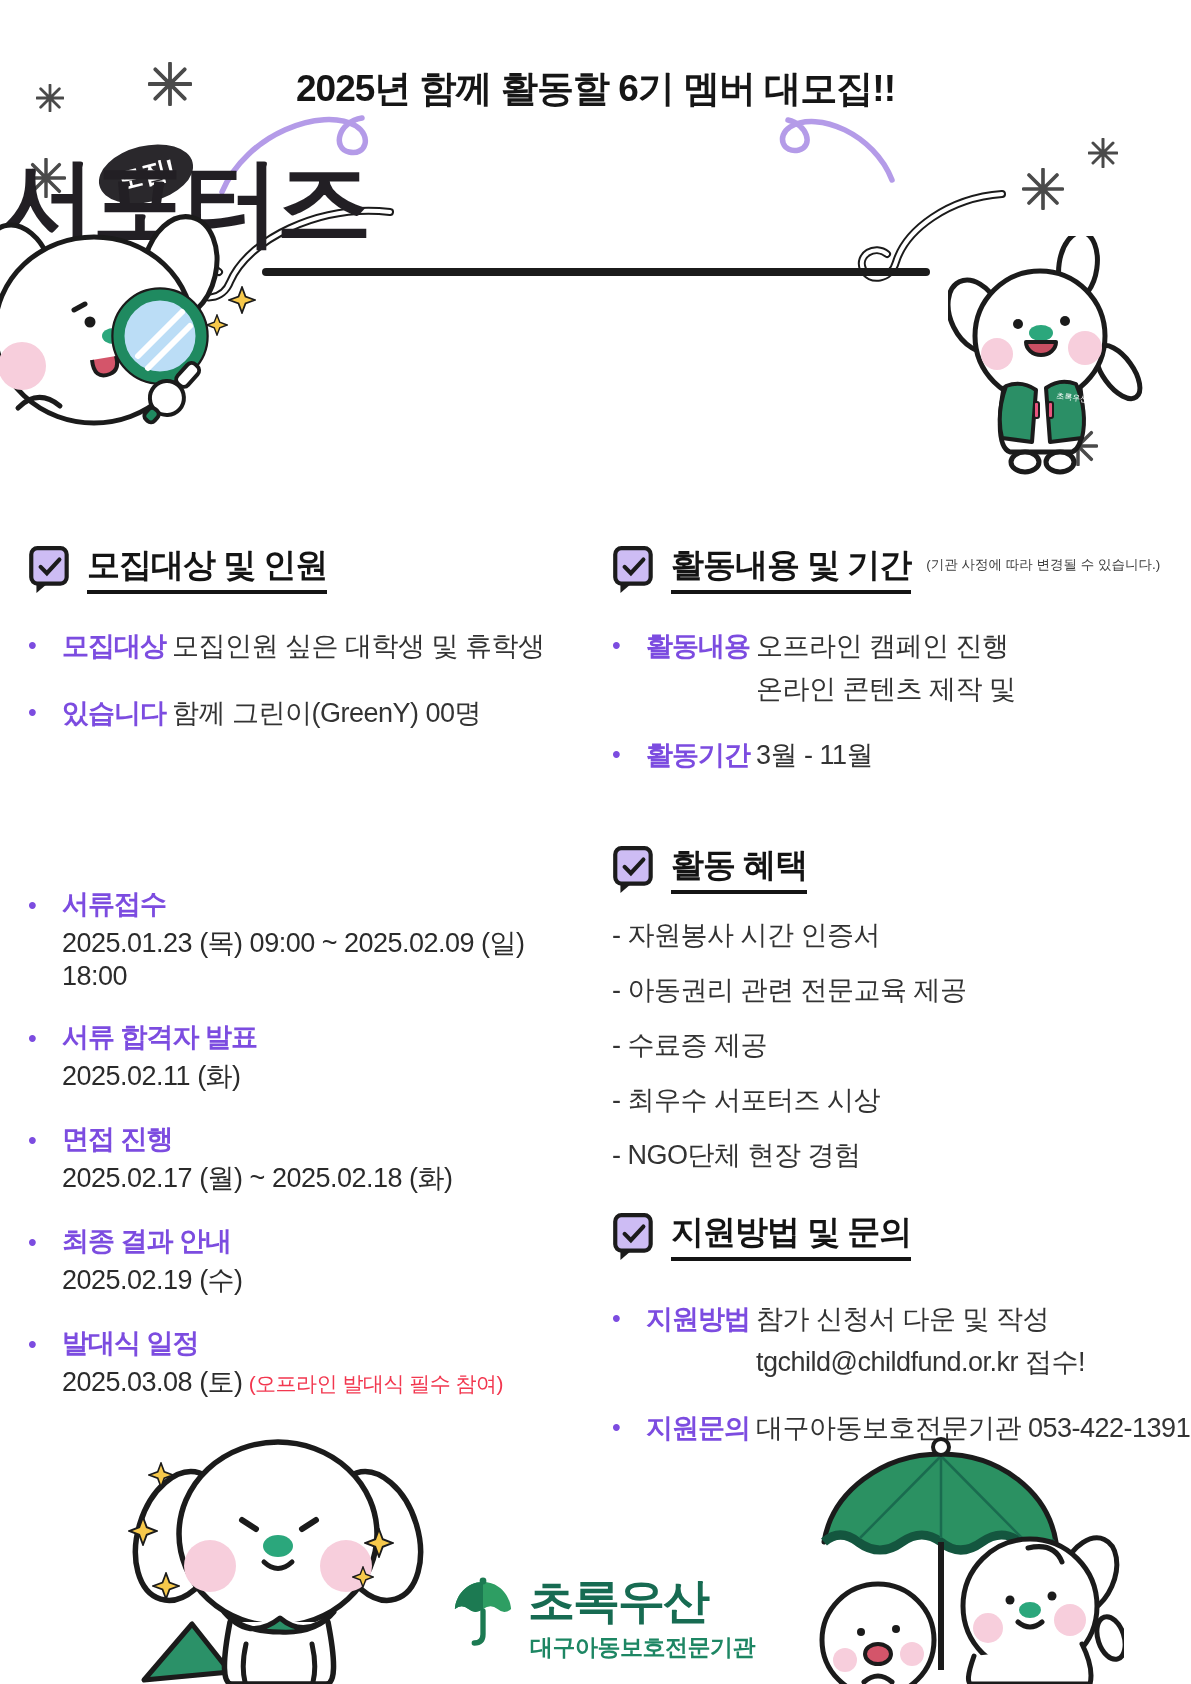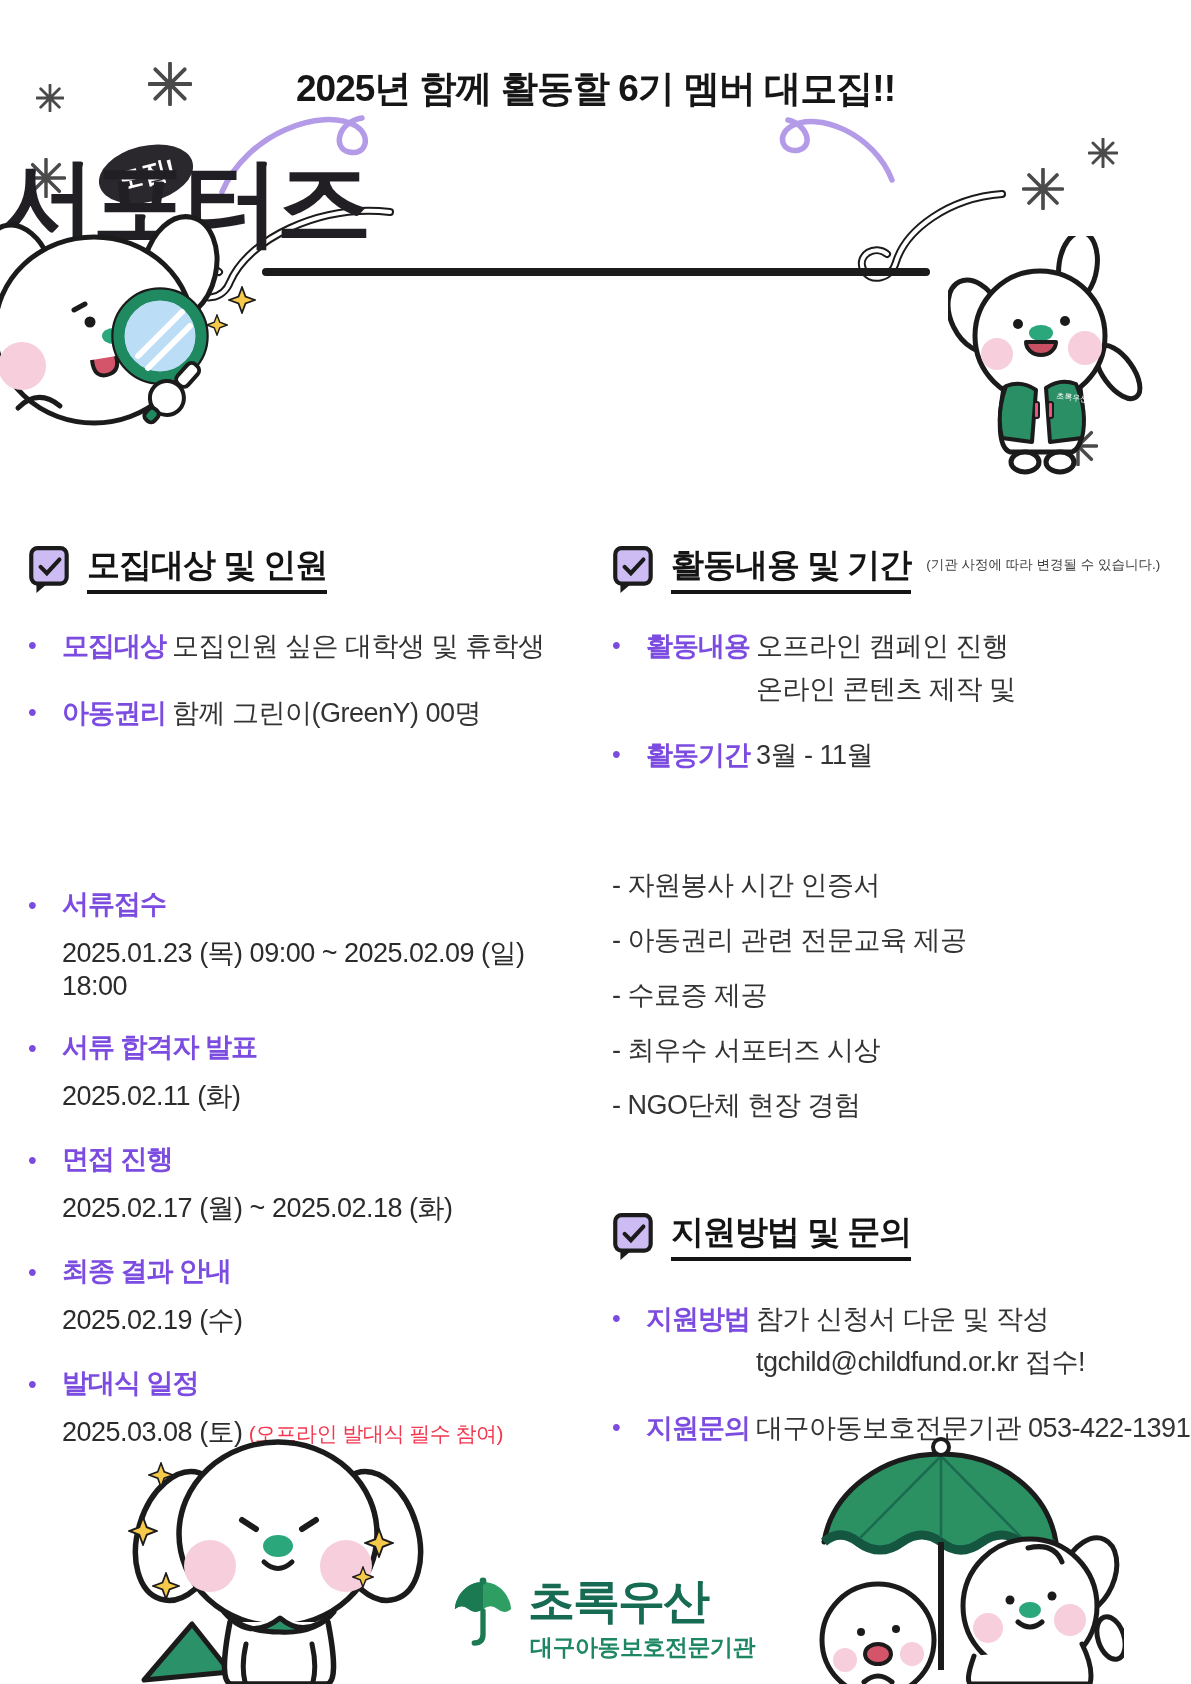--- a/index.html
+++ b/index.html
@@ -30,21 +30,21 @@
 
   .items{margin-top:28px}
   .lrow{display:grid;grid-template-columns:34px 110px 1fr;margin-bottom:24px;
     font-size:27px;line-height:1.58;align-items:start}
   .dot{color:var(--purple);font-size:25px;line-height:1.6}
   .lbl{color:var(--purple);font-weight:700;letter-spacing:-1px}
   .txt .ln{display:block;color:var(--body);letter-spacing:-0.5px}
 
   .srow{margin-bottom:26px}
   .slab{display:grid;grid-template-columns:34px 1fr;font-size:27px;line-height:1.45}
-  .sdate{margin-left:34px;margin-top:10px;font-size:27px;color:var(--date);letter-spacing:-0.5px}
+  .sdate{margin-left:34px;font-size:27px;color:var(--date);letter-spacing:-0.5px}
   .rnote{font-size:21px;color:var(--red);margin-left:6px}
 
   .ben{font-size:27px;color:var(--body);letter-spacing:-0.5px;margin-bottom:19px}
 
   .footer-logo{position:absolute;left:452px;top:1576px;display:flex;gap:14px;align-items:flex-start}
   .logo-word{font-size:47px;font-weight:800;color:var(--dgreen);letter-spacing:-2px;line-height:1.05}
   .logo-org{font-size:23px;font-weight:700;color:#1D8663;letter-spacing:-0.5px;margin-top:7px;margin-left:2px}
 
   .spark,.gold-spark,.curl-layer,.illus{position:absolute;pointer-events:none}
 </style>
@@ -156,21 +156,21 @@
         <div class="lrow">
           <span class="dot">•</span>
           <span class="lbl">모집대상</span>
           <span class="txt">
             <span class="ln">모집인원 싶은 대학생 및 휴학생</span>
           </span>
         </div>
 
         <div class="lrow">
           <span class="dot">•</span>
-          <span class="lbl">아동권리</span>
+          <span class="lbl">있습니다</span>
           <span class="txt">
             <span class="ln">함께 그린이(GreenY) 00명</span>
 
           </span>
         </div>
       </div>
   </section>
 
   <section class="sec" style="left:612px;top:545px;width:575px">
     <div class="sec-head">
@@ -243,20 +243,28 @@
           <div class="slab">
             <span class="dot">•</span>
             <span class="lbl">발대식 일정</span>
           </div>
           <div class="sdate"><span>2025.03.08 (토)</span><span class="rnote">(오프라인 발대식 필수 참여)</span></div>
         </div>
       </div>
   </section>
 
   <section class="sec" style="left:612px;top:845px;width:545px">
+    <div class="sec-head">
+      <svg class="chk" viewBox="0 0 42 48">
+        <path d="M8 34 L8 46 L22 34 Z" fill="#1b1b1b"></path>
+        <rect x="3" y="3" width="34" height="34" rx="6" fill="#CDBCF4" stroke="#1b1b1b" stroke-width="4"></rect>
+        <path d="M12 21 l6 6 l12 -13" stroke="#1b1b1b" stroke-width="4" fill="none" stroke-linecap="round"></path>
+      </svg>
+      <h2 class="sec-title">활동 혜택</h2>
+    </div>
     <div class="items" style="margin-top:22px">
 
         <div class="ben">- 자원봉사 시간 인증서</div>
 
         <div class="ben">- 아동권리 관련 전문교육 제공</div>
 
         <div class="ben">- 수료증 제공</div>
 
         <div class="ben">- 최우수 서포터즈 시상</div>
 

